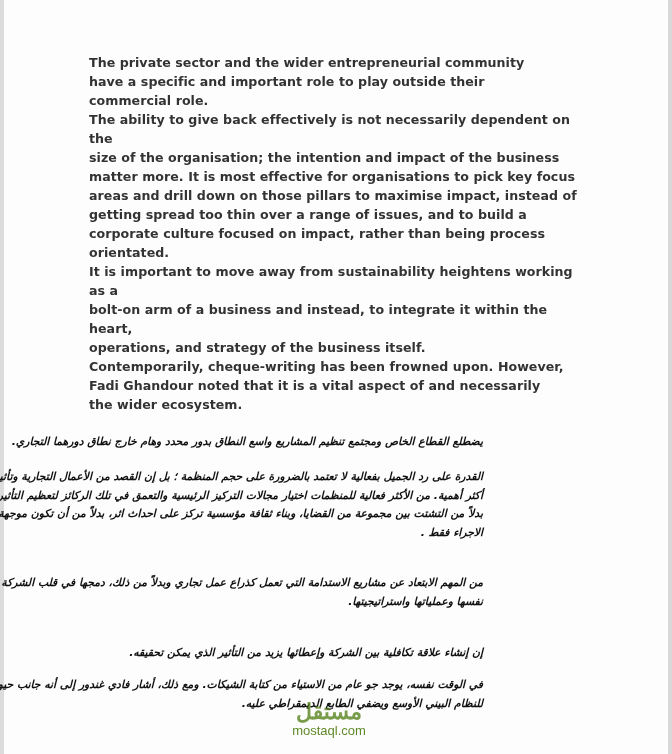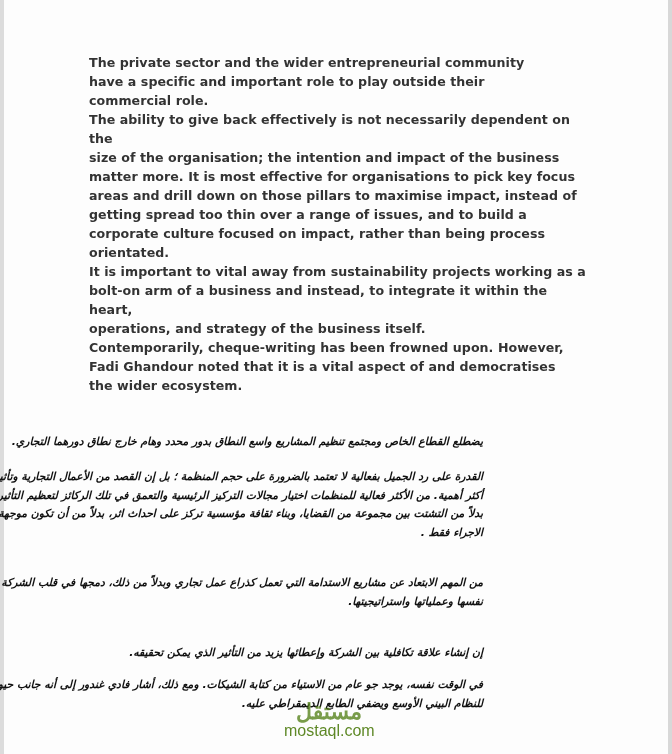--- a/index.html
+++ b/index.html
@@ -83,21 +83,21 @@
     .watermark .wm-ar {
       display: block;
       font-size: 22px;
       font-weight: bold;
       line-height: 24px;
       direction: rtl;
       opacity: 0.75;
     }
     .watermark .wm-en {
       display: block;
-      font-size: 16px;
+      font-size: 13px;
       line-height: 14px;
       opacity: 0.9;
     }
   </style>
 </head>
 <body>
 
 <div class="edge-left"></div>
 
 <div class="page">
@@ -106,25 +106,25 @@
     <p>The private sector and the wider entrepreneurial community
 have a specific and  important role to play outside their
 commercial role.</p>
     <p>The ability to give back effectively is not necessarily dependent on the
 size of the  organisation; the intention and impact of the business
 matter more.  It is most effective for organisations to pick key focus
 areas and drill down on those  pillars to maximise impact, instead of
 getting spread too thin over a range of issues,  and to build a
 corporate culture focused on impact, rather than being process
 orientated.</p>
-    <p>It is important to vital away from sustainability projects working as a
+    <p>It is important to move away from sustainability heightens working as a
 bolt-on arm of  a business and instead, to integrate it within the heart,
 operations, and strategy of  the business itself.</p>
     <p>Contemporarily, cheque-writing has been frowned upon. However,
-Fadi Ghandour  noted that it is a vital aspect of and democratises
+Fadi Ghandour  noted that it is a vital aspect of and necessarily
 the wider ecosystem.</p>
   </div>
 
   <div class="arabic a1">
     <p>يضطلع القطاع الخاص ومجتمع تنظيم المشاريع واسع النطاق بدور محدد وهام خارج نطاق دورهما التجاري.</p>
   </div>
   <div class="arabic a2">
     <p>القدرة على رد الجميل بفعالية لا تعتمد بالضرورة على حجم المنظمة ؛ بل إن القصد من الأعمال التجارية وتأثيرها أكثر أهمية. من الأكثر فعالية للمنظمات اختيار مجالات التركيز الرئيسية والتعمق في تلك الركائز لتعظيم التأثير، بدلاً من التشتت بين مجموعة من القضايا، وبناء ثقافة مؤسسية تركز على احداث اثر، بدلاً من أن تكون موجهة نحو الاجراء فقط .</p>
   </div>
   <div class="arabic a3">

